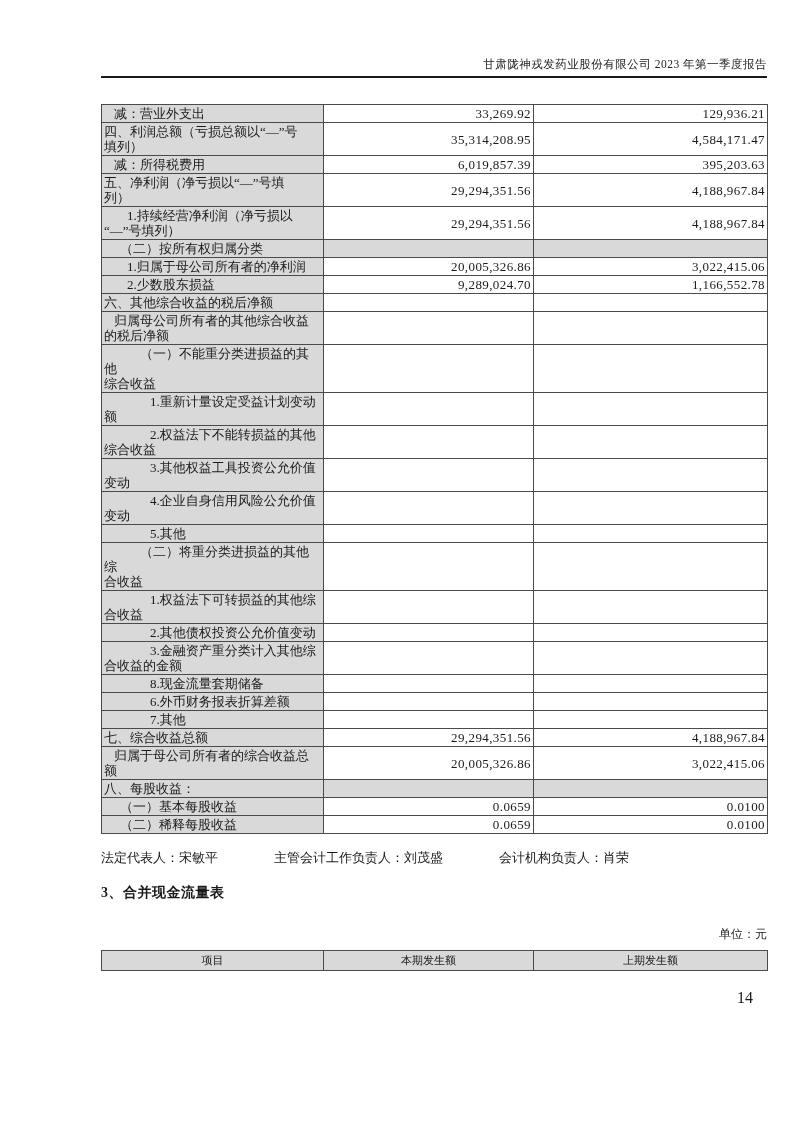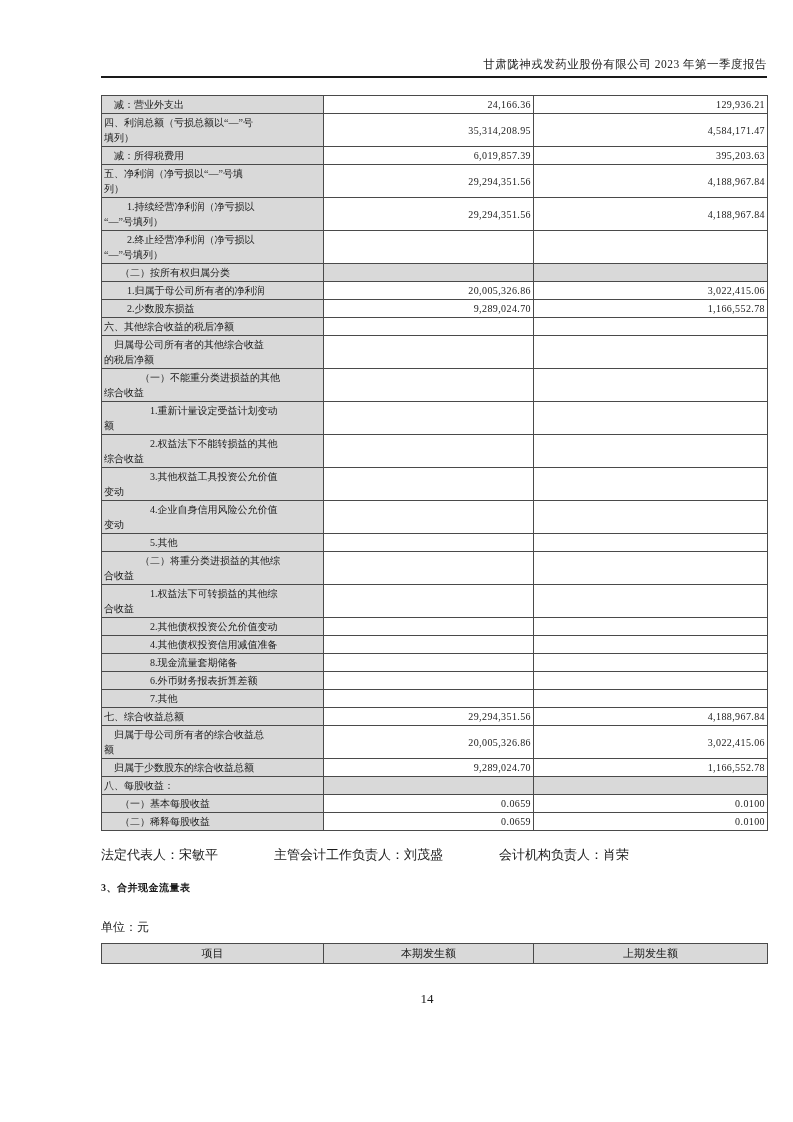--- a/index.html
+++ b/index.html
@@ -19,22 +19,22 @@
     font-size:11.5px;
     letter-spacing:.5px;
     color:#222;
   }
   .header-rule{margin-top:4px;height:2px;background:#1a1a1a;}
 
   table.fin-table{
     border-collapse:collapse;
     table-layout:fixed;
     width:666px;
-    margin-top:17px;
-    font-size:10px;
+    margin-top:26px;
+    font-size:13px;
   }
   table.fin-table td,table.fin-table th{
     border:1px solid #4a4a4a;
     padding:1px 2px;
     line-height:15px;
     height:15px;
     vertical-align:middle;
     font-weight:normal;
     overflow:hidden;
   }
@@ -62,65 +62,65 @@
     line-height:19px;
     text-align:justify;
     letter-spacing:.2px;
   }
   .sign-line{margin:14px 0 0 0;font-size:13px;line-height:19px;}
   .sign-line span{margin-right:56px;}
   .sign-line span:last-child{margin-right:0;}
 
   .section-heading{
     margin:17px 0 0 0;
-    font-size:10px;
+    font-size:14px;
     font-weight:bold;
     letter-spacing:.5px;
   }
   .unit-line{
     margin-top:24px;
-    text-align:left;
+    text-align:right;
     font-size:12px;
   }
 
   table.cashflow{margin-top:7px;font-size:11px;}
   table.cashflow th{
     background:#d9d9d9;
     text-align:center;
     height:17px;
     line-height:17px;
     margin-left:8px;
   }
 
   .page-number{
-    margin-top:27px;
+    margin-top:18px;
     padding-right:14px;
-    text-align:center;
-    font-size:13px;
+    text-align:right;
+    font-size:16px;
   }
 </style>
 </head>
 <body>
 
 <div class="page">
   <div class="content">
 
     <div class="doc-header">甘肃陇神戎发药业股份有限公司 2023 年第一季度报告</div>
     <div class="header-rule"></div>
 
     <table class="fin-table" id="main-table">
       <colgroup>
           <col style="width:222px">
           <col style="width:210px">
           <col style="width:234px">
         </colgroup>
       <tbody>
           <tr>
             <td class="lbl ind1">减：营业外支出</td>
-            <td class="val">24,166.36</td>
+            <td class="val">33,269.92</td>
             <td class="val">129,936.21</td>
           </tr>
           <tr>
             <td class="lbl ind0">四、利润总额（亏损总额以“—”号
 填列）</td>
             <td class="val">35,314,208.95</td>
             <td class="val">4,584,171.47</td>
           </tr>
           <tr>
             <td class="lbl ind1">减：所得税费用</td>
@@ -133,26 +133,20 @@
             <td class="val">29,294,351.56</td>
             <td class="val">4,188,967.84</td>
           </tr>
           <tr>
             <td class="lbl ind3">1.持续经营净利润（净亏损以
 “—”号填列）</td>
             <td class="val">29,294,351.56</td>
             <td class="val">4,188,967.84</td>
           </tr>
           <tr>
-            <td class="lbl ind3">2.终止经营净利润（净亏损以
-“—”号填列）</td>
-            <td class="val"></td>
-            <td class="val"></td>
-          </tr>
-          <tr>
             <td class="lbl ind2">（二）按所有权归属分类</td>
             <td class="val shade"></td>
             <td class="val shade"></td>
           </tr>
           <tr>
             <td class="lbl ind3">1.归属于母公司所有者的净利润</td>
             <td class="val">20,005,326.86</td>
             <td class="val">3,022,415.06</td>
           </tr>
           <tr>
@@ -217,21 +211,22 @@
 合收益</td>
             <td class="val"></td>
             <td class="val"></td>
           </tr>
           <tr>
             <td class="lbl ind5">2.其他债权投资公允价值变动</td>
             <td class="val"></td>
             <td class="val"></td>
           </tr>
           <tr>
-            <td class="lbl ind5">4.其他债权投资信用减值准备</td>
+            <td class="lbl ind5">3.金融资产重分类计入其他综
+合收益的金额</td>
             <td class="val"></td>
             <td class="val"></td>
           </tr>
           <tr>
             <td class="lbl ind5">8.现金流量套期储备</td>
             <td class="val"></td>
             <td class="val"></td>
           </tr>
           <tr>
             <td class="lbl ind5">6.外币财务报表折算差额</td>
@@ -246,25 +241,20 @@
           <tr>
             <td class="lbl ind0">七、综合收益总额</td>
             <td class="val">29,294,351.56</td>
             <td class="val">4,188,967.84</td>
           </tr>
           <tr>
             <td class="lbl ind1">归属于母公司所有者的综合收益总
 额</td>
             <td class="val">20,005,326.86</td>
             <td class="val">3,022,415.06</td>
-          </tr>
-          <tr>
-            <td class="lbl ind1">归属于少数股东的综合收益总额</td>
-            <td class="val">9,289,024.70</td>
-            <td class="val">1,166,552.78</td>
           </tr>
           <tr>
             <td class="lbl ind0">八、每股收益：</td>
             <td class="val shade"></td>
             <td class="val shade"></td>
           </tr>
           <tr>
             <td class="lbl ind2">（一）基本每股收益</td>
             <td class="val">0.0659</td>
             <td class="val">0.0100</td>

